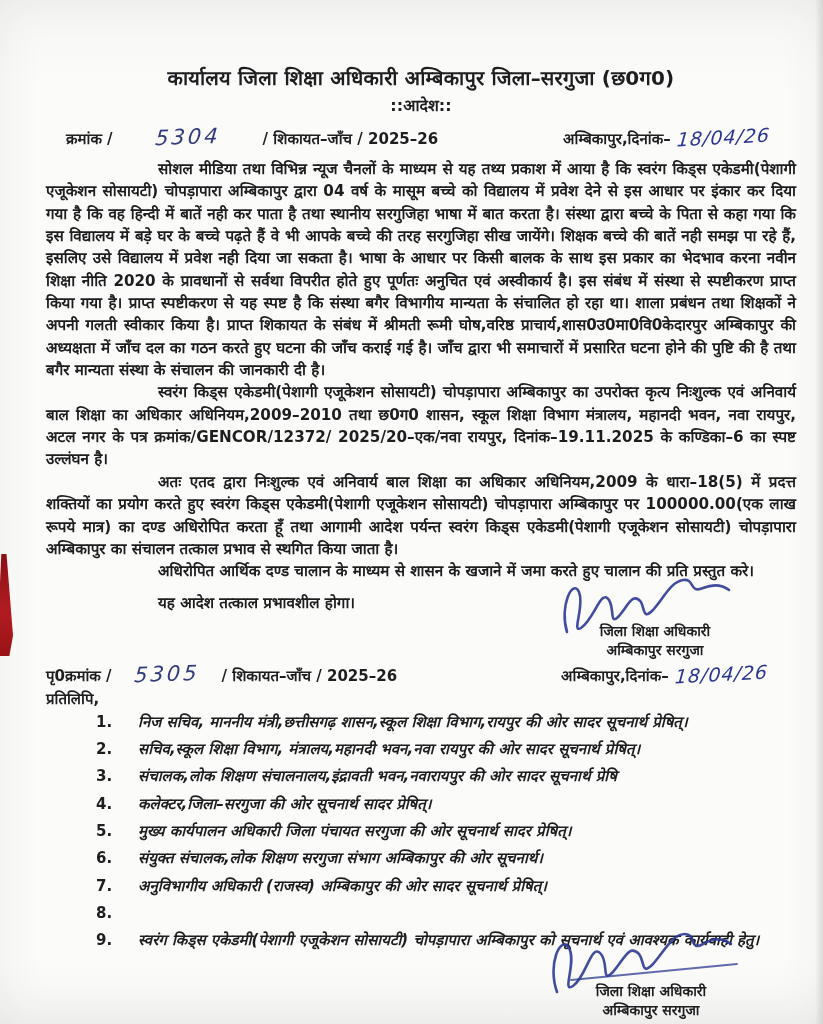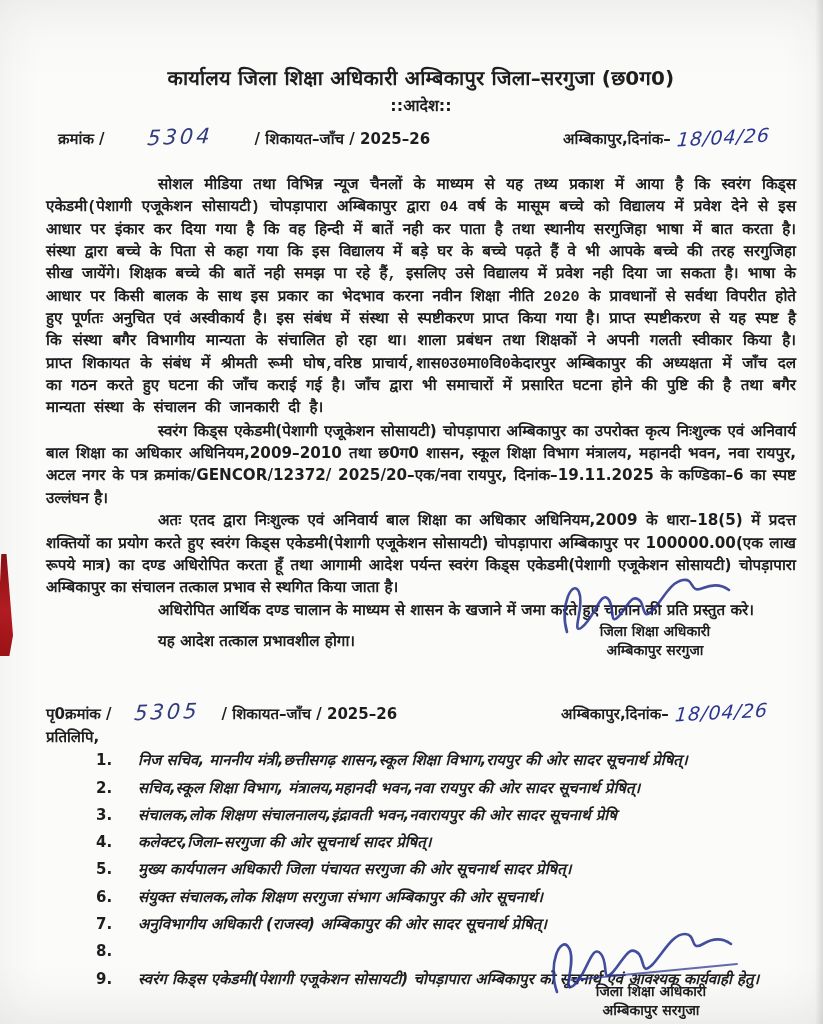--- a/index.html
+++ b/index.html
@@ -42,38 +42,38 @@
   .doc-title{
     text-align:center;font-size:20px;font-weight:700;letter-spacing:.2px;
   }
   .order-heading{
     text-align:center;font-size:16px;font-weight:700;margin-top:3px;
   }
   .ref-row{
     display:flex;align-items:baseline;margin-top:9px;
     font-size:15px;font-weight:700;white-space:nowrap;
   }
-  .ref-label{margin-left:12px;}
+  .ref-label{margin-left:20px;}
   .hw{
     display:inline-block;font-weight:400;font-style:italic;
     color:var(--serial-ink);font-size:21px;letter-spacing:3px;
     transform:rotate(-2deg) skewX(-7deg);
   }
   .ref-serial{width:150px;text-align:center;}
   .hw-date{
     display:inline-block;font-weight:400;font-style:italic;
     color:var(--ink-blue);font-size:19px;letter-spacing:1px;
     transform:rotate(-3deg) skewX(-8deg);margin-left:6px;
   }
   .spacer{flex:1;}
   .para{
     margin:0;text-align:justify;
     font-size:15.2px;line-height:1.47;font-weight:700;
   }
-  .first-para{margin-top:25px;font-family:Liberation Mono, monospace;}
+  .first-para{margin-top:9px;}
   .indent{text-indent:112px;}
   .order-effective{margin-top:9px;}
   .endorse-row{margin-top:48px;}
   .copies-label{font-size:15px;font-weight:700;margin-top:2px;}
   .copy-list{margin-top:4px;}
   .copy-item{
     display:flex;align-items:flex-start;
     padding-left:50px;margin-bottom:6px;
     font-size:15px;line-height:1.42;font-weight:700;
   }

